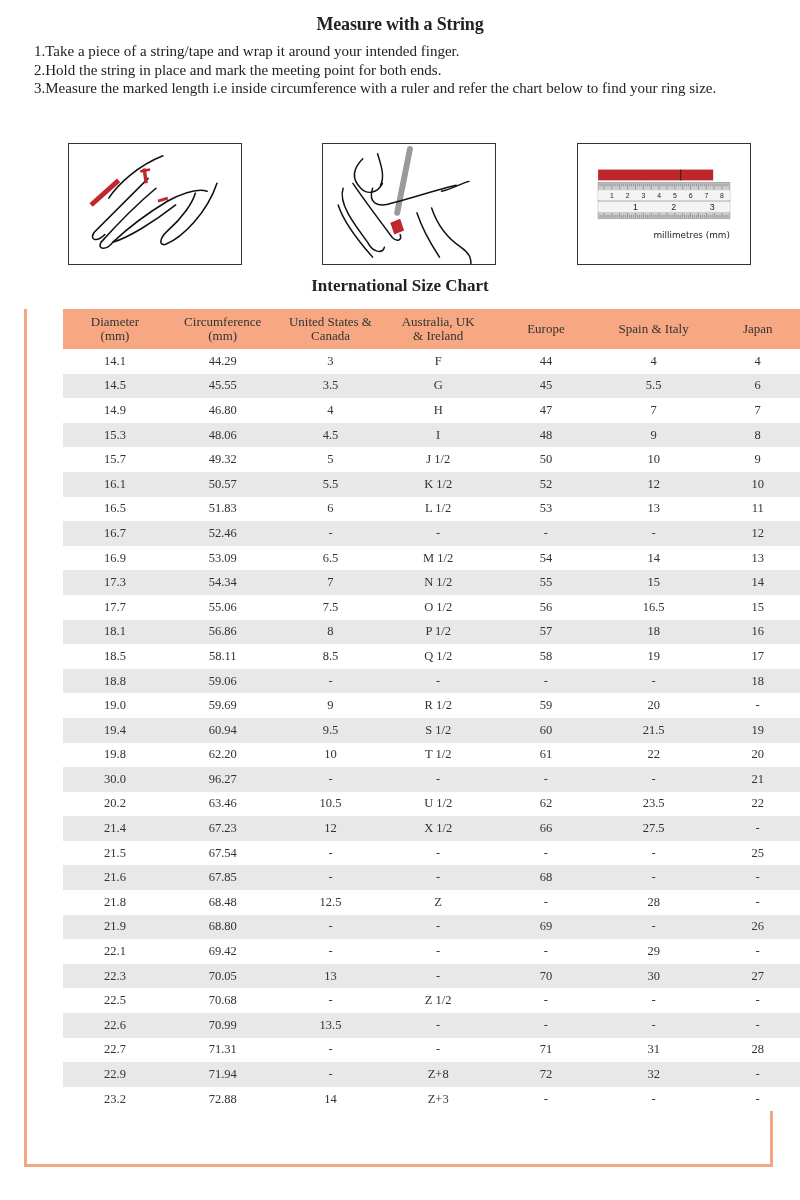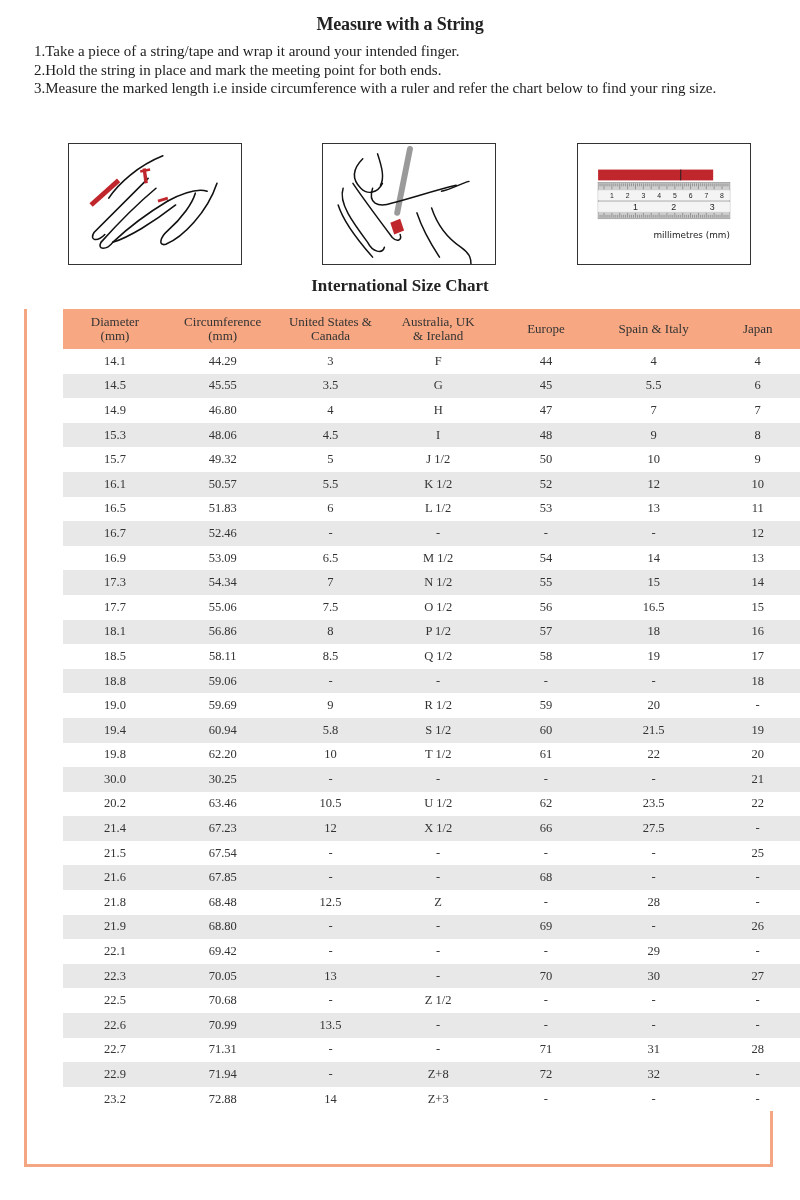--- a/index.html
+++ b/index.html
@@ -403,38 +403,38 @@
           <td>59.69</td>
           <td>9</td>
           <td>R 1/2</td>
           <td>59</td>
           <td>20</td>
           <td>-</td>
         </tr>
         <tr>
           <td>19.4</td>
           <td>60.94</td>
-          <td>5.8</td>
+          <td>9.5</td>
           <td>S 1/2</td>
           <td>60</td>
           <td>21.5</td>
           <td>19</td>
         </tr>
         <tr>
           <td>19.8</td>
           <td>62.20</td>
           <td>10</td>
           <td>T 1/2</td>
           <td>61</td>
           <td>22</td>
           <td>20</td>
         </tr>
         <tr>
           <td>30.0</td>
-          <td>30.25</td>
+          <td>96.27</td>
           <td>-</td>
           <td>-</td>
           <td>-</td>
           <td>-</td>
           <td>21</td>
         </tr>
         <tr>
           <td>20.2</td>
           <td>63.46</td>
           <td>10.5</td>

